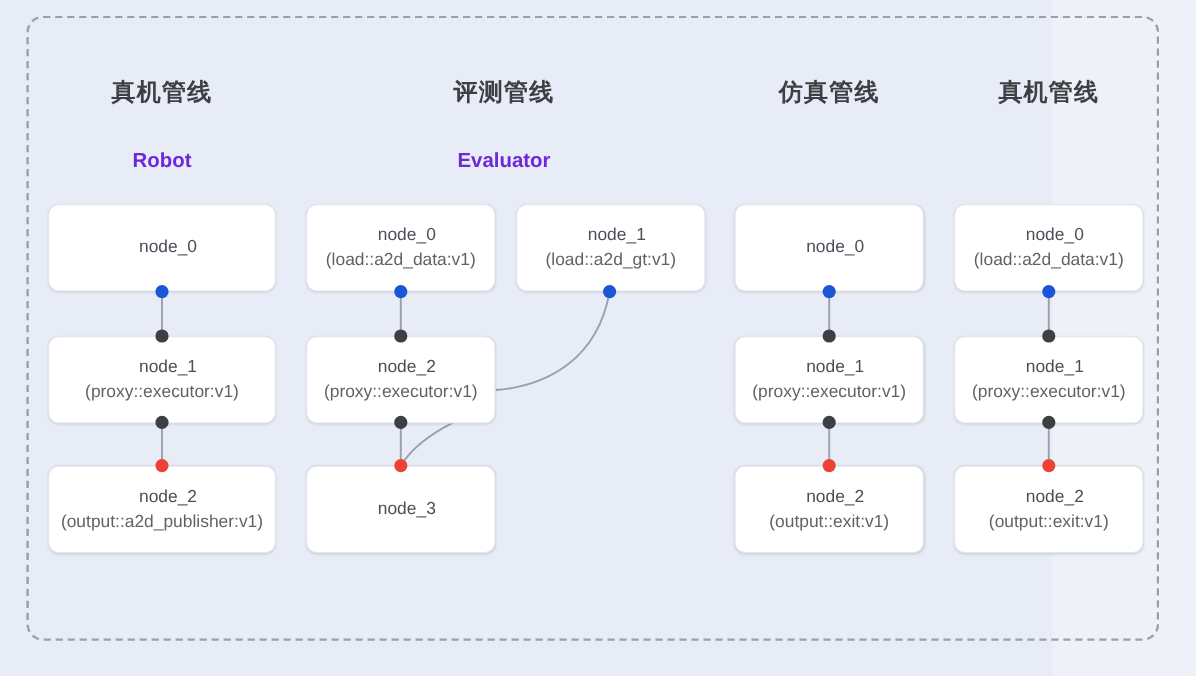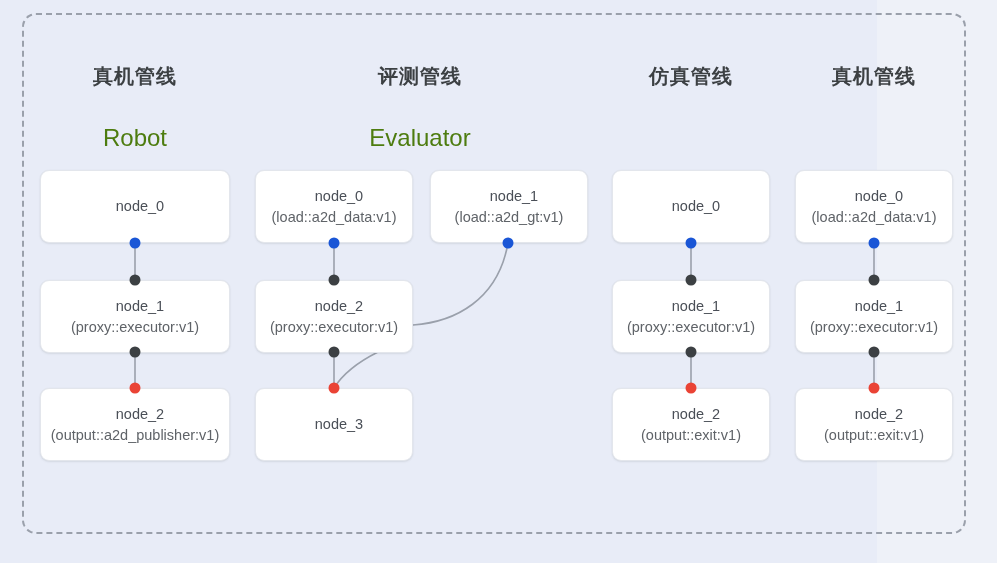--- a/index.html
+++ b/index.html
@@ -45,23 +45,23 @@
     text-align: center;
     color: #3c4043;
     font-size: 20px;
     font-weight: bold;
     letter-spacing: 1px;
     white-space: nowrap;
   }
   .col-subheader {
     position: absolute;
     text-align: center;
-    color: #4d7c0f;
-    font-size: 24px;
-    font-weight: normal;
+    color: #6d28d9;
+    font-size: 17px;
+    font-weight: bold;
     white-space: nowrap;
   }
   .node-box {
     position: absolute;
     box-sizing: border-box;
     background: #ffffff;
     border: 1px solid #e3e6ec;
     border-radius: 9px;
     box-shadow: 0 1px 2px rgba(60,64,67,0.10), 0 0 1px rgba(60,64,67,0.08);
     display: flex;

